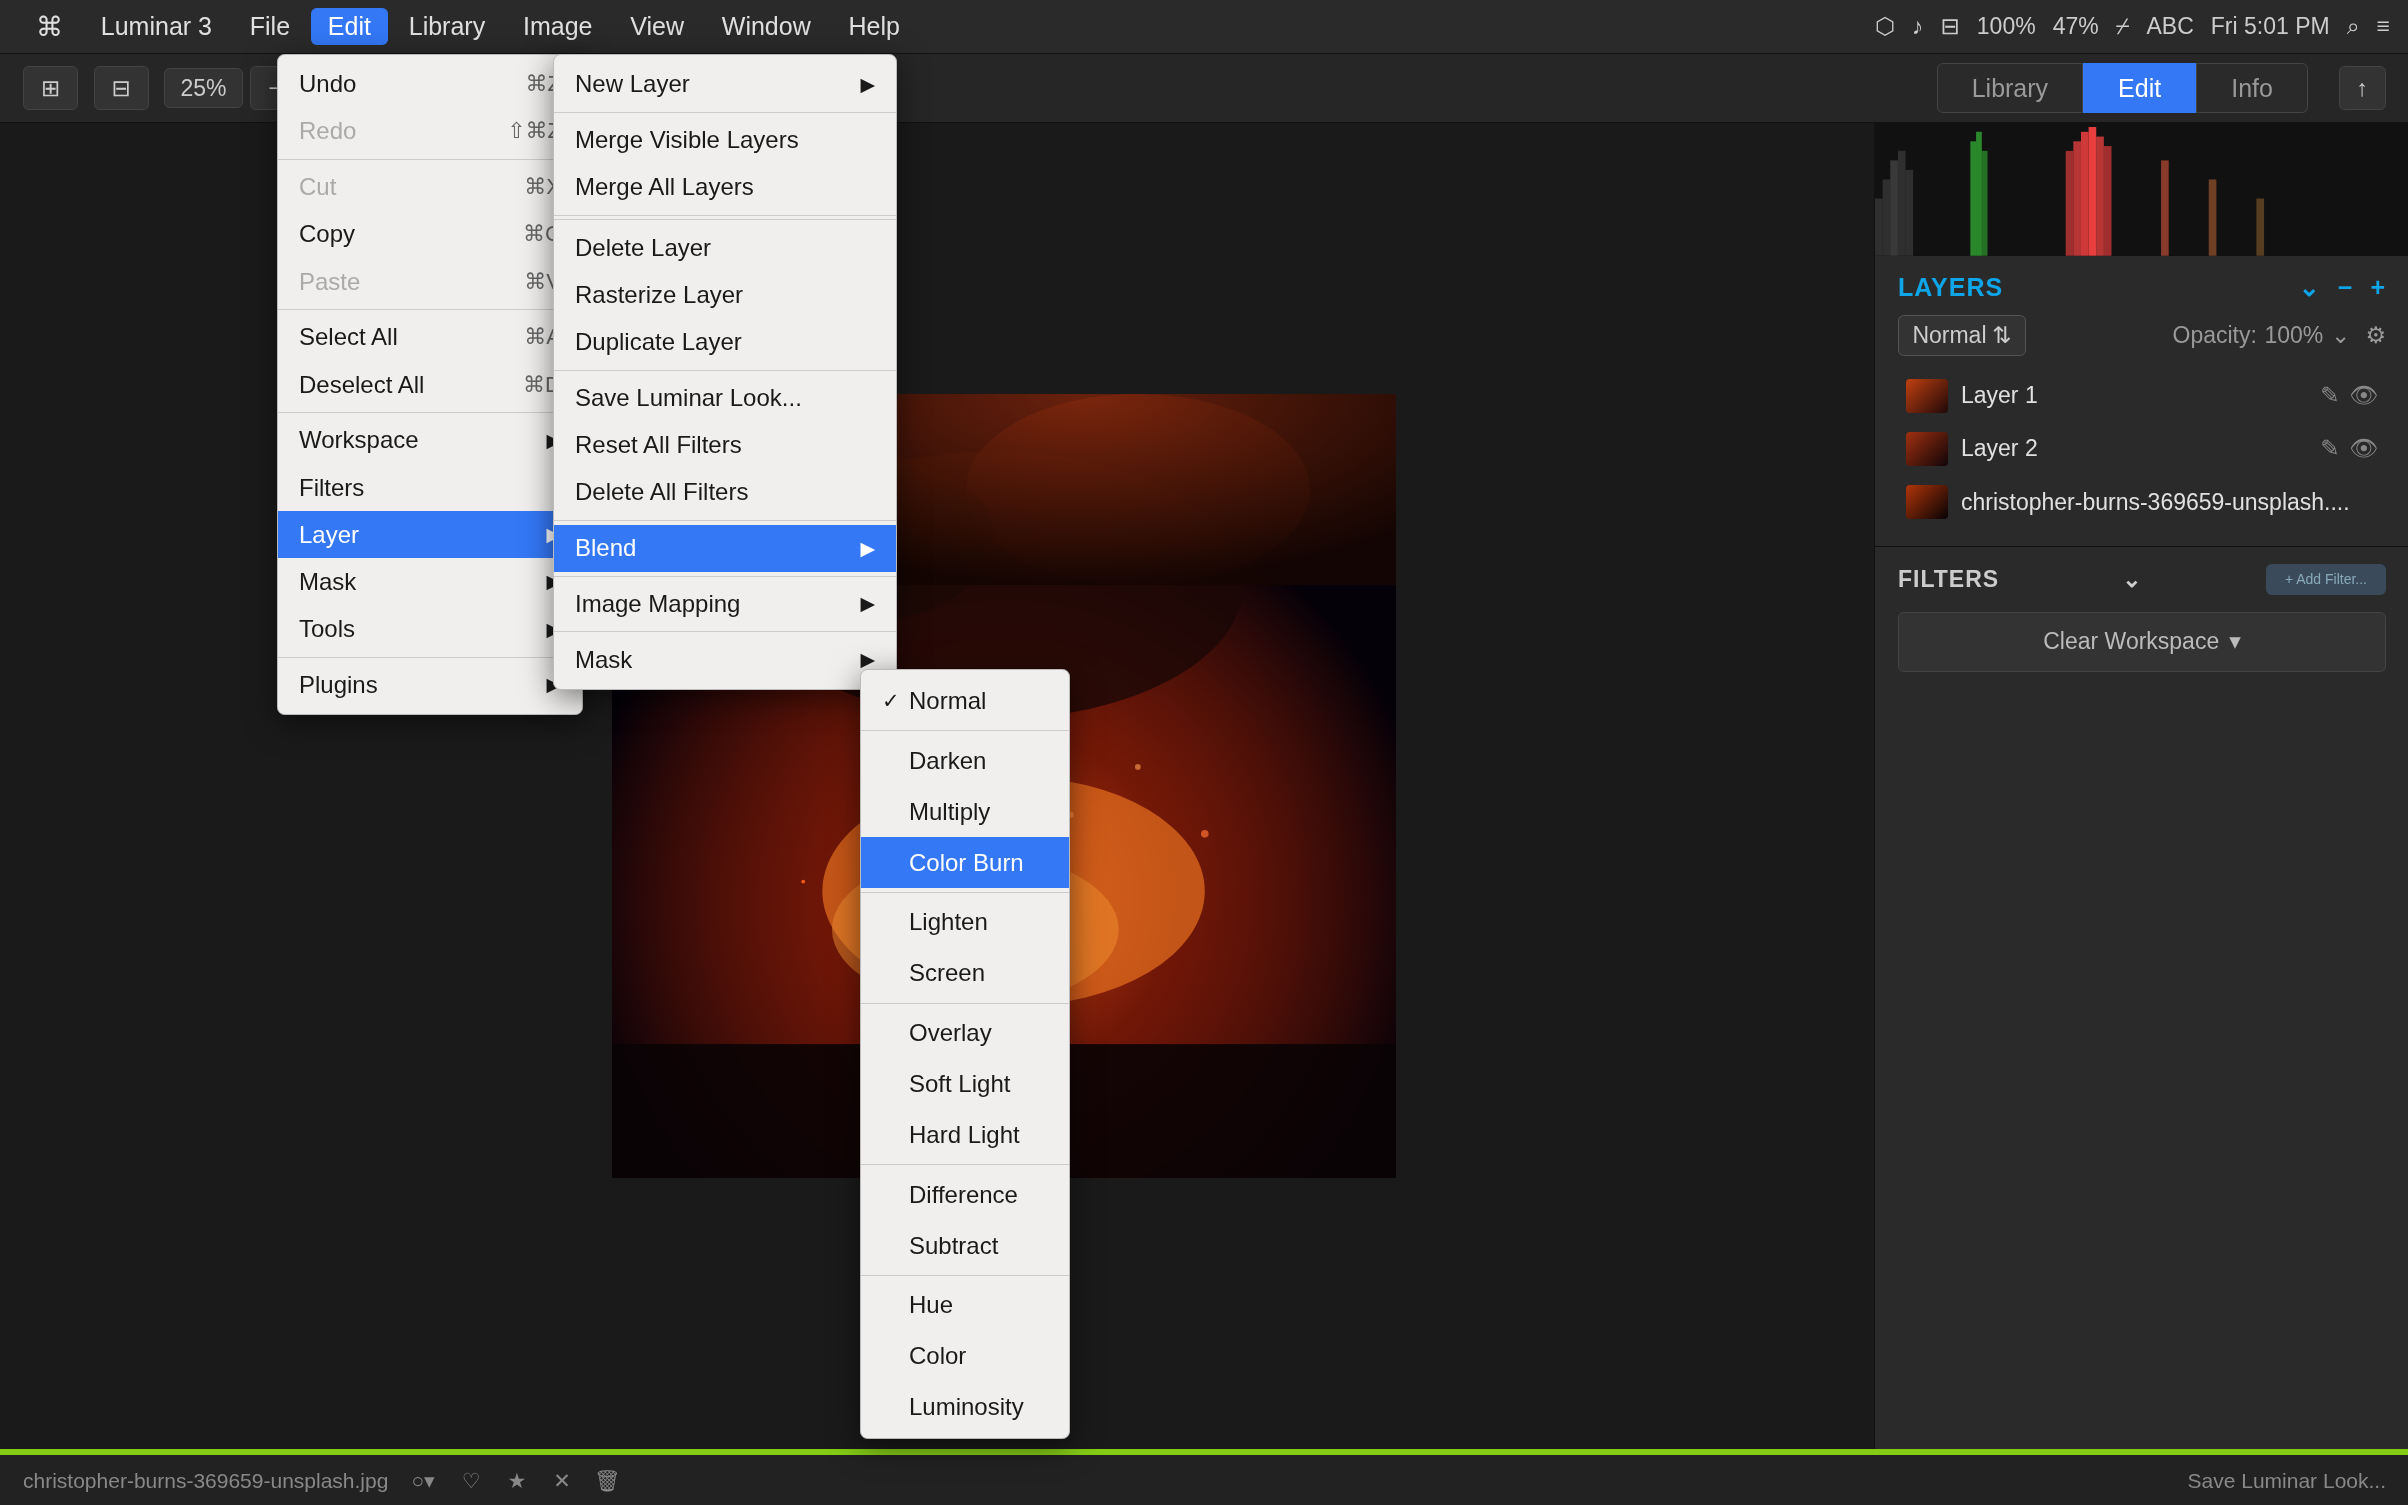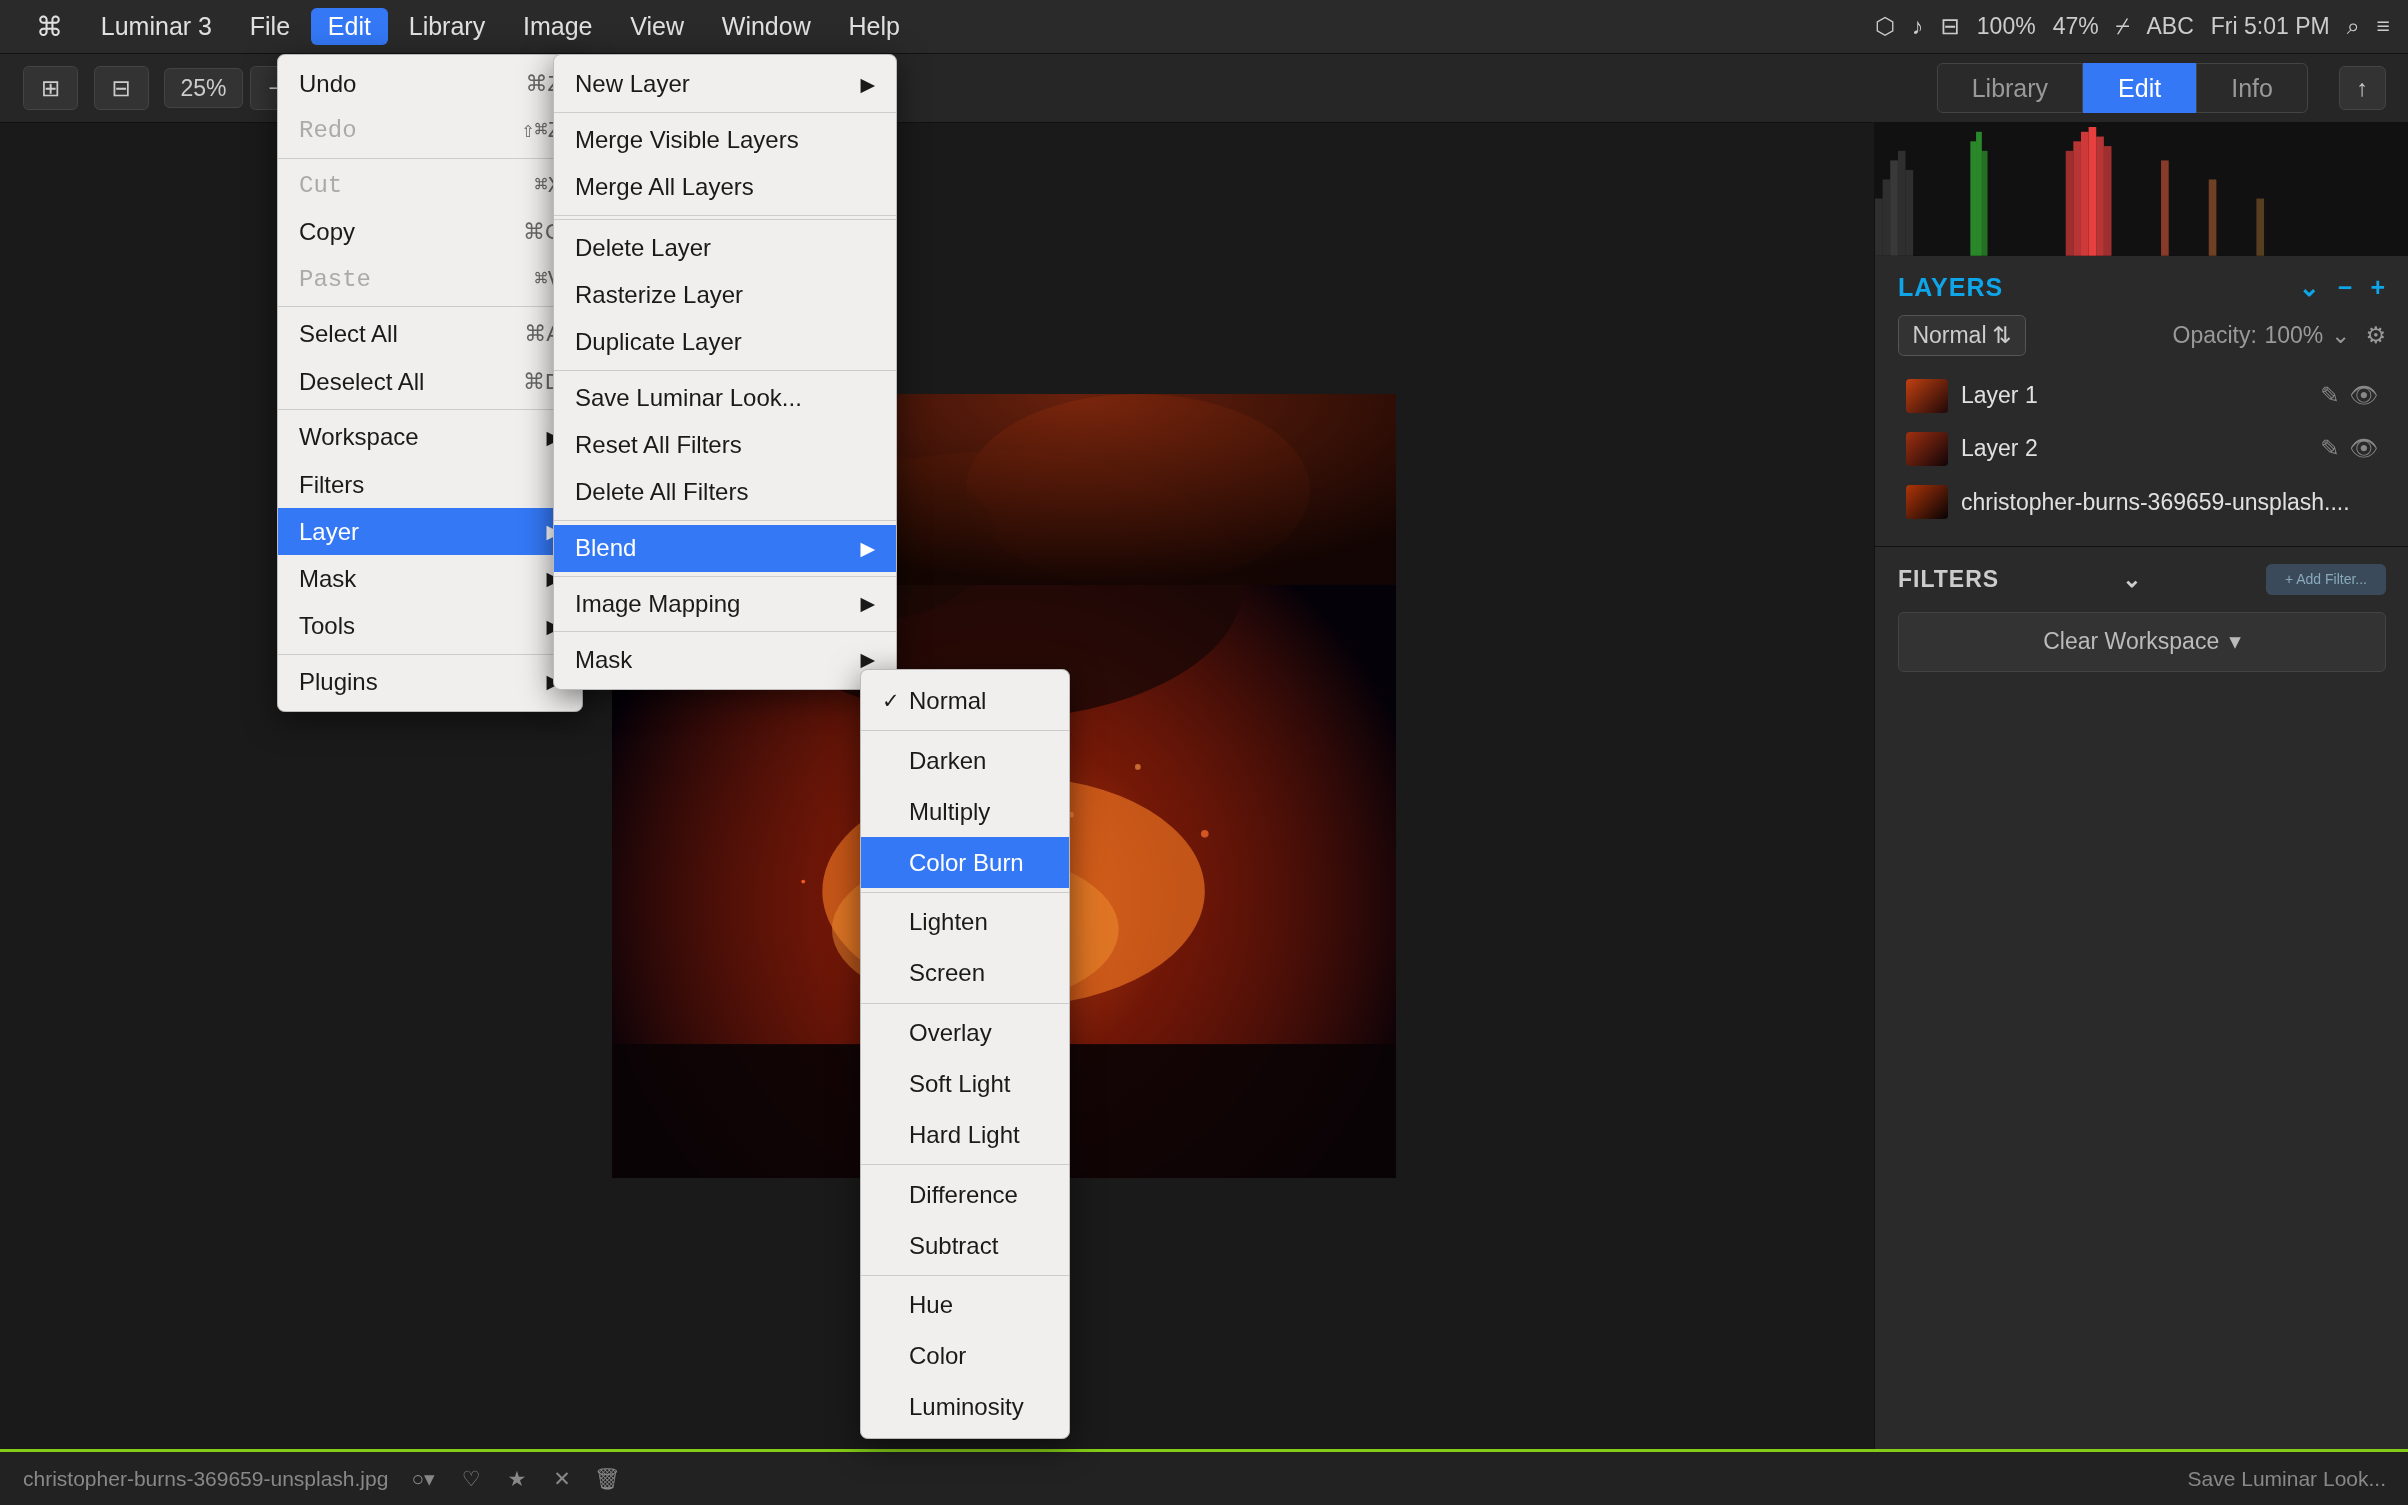--- a/index.html
+++ b/index.html
@@ -271,21 +271,21 @@
       justify-content: center;
       gap: 10px;
     }
 
     
     .status-bar {
       position: absolute;
       bottom: 0; left: 0; right: 0;
       height: 57px;
       background: #222;
-      border-top: 3px solid #84cc16;
+      border-top: 6px solid #84cc16;
       display: flex;
       align-items: center;
       padding: 0 23px;
       font-size: 21px;
       color: #888;
     }
     .status-bar-right {
       margin-left: auto;
       font-size: 21px;
       color: #888;
@@ -311,21 +311,21 @@
       display: flex;
       align-items: center;
       padding: 9.6px 21px;
       font-size: 24px;
       color: #1a1a1a;
       cursor: pointer;
       white-space: nowrap;
       position: relative;
     }
     .menu-item.active { background: #3478f6; color: #fff; }
-    .menu-item.disabled { color: #aaa; cursor: default; font-family: Liberation Mono, monospace; }
+    .menu-item.disabled { color: #aaa; cursor: default; }
     .menu-item .shortcut {
       margin-left: auto;
       padding-left: 31px;
       font-size: 22px;
       color: #666;
     }
     .menu-item .arrow {
       margin-left: auto;
       font-size: 19px;
     }

